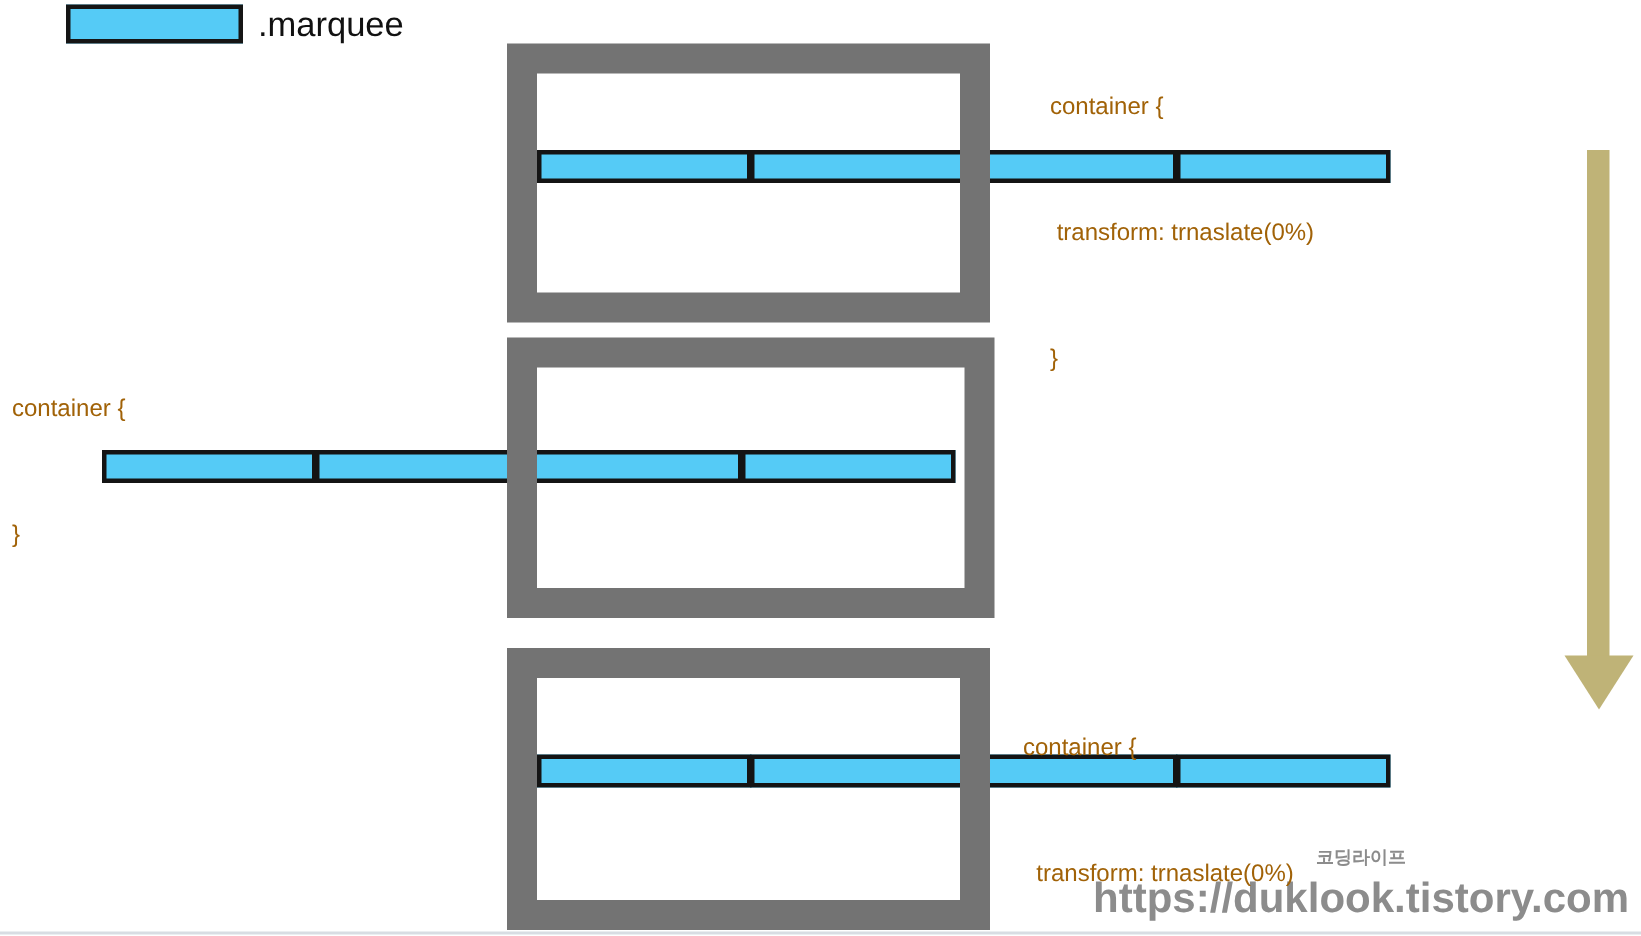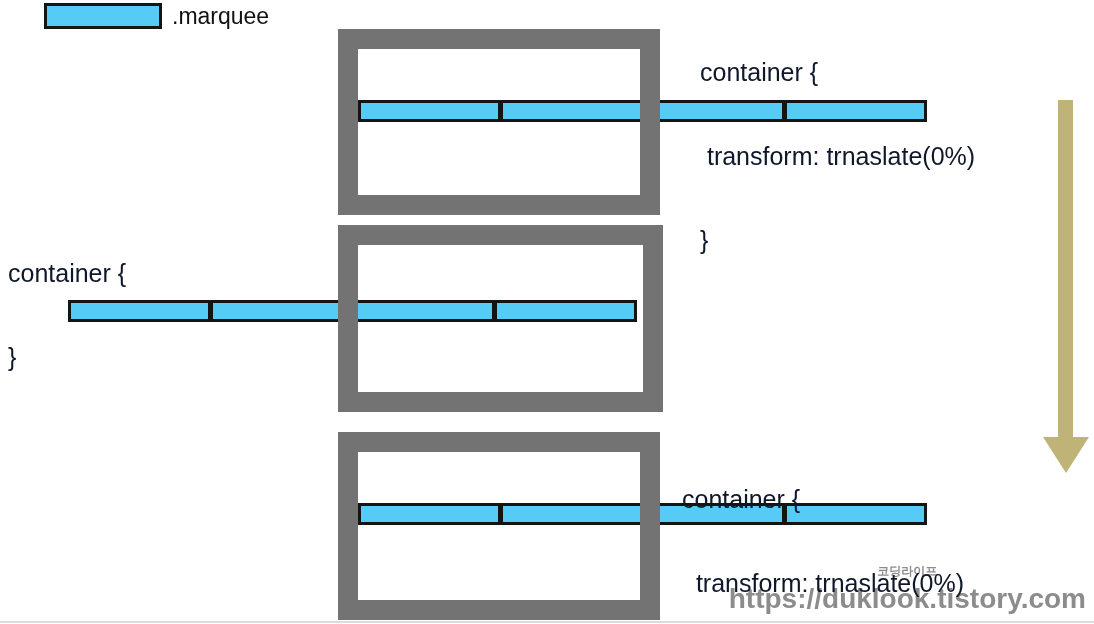--- a/index.html
+++ b/index.html
@@ -11,22 +11,22 @@
   }
   
   .legend{position:absolute;left:24px;top:3px;display:flex;align-items:center;z-index:3;padding-left:20px;}
   .legend-swatch{
     width:112px;height:20px;background:var(--marquee-fill);
     border:3px solid #151515;
   }
   .legend-label{margin-left:10px;font-size:23px;line-height:26px;color:#111;}
   
   .code{
-    position:absolute;z-index:4;font-size:25px;line-height:28px;
-    white-space:pre;color:#0f172a;
+    position:absolute;z-index:4;font-size:16px;line-height:28px;
+    white-space:pre;color:#a16207;
   }
   .code-t1{left:700px;top:2px;}
   .code-t2{left:8px;top:203px;}
   .code-t3{left:682px;top:429px;}
   
   .frame{
     position:absolute;z-index:2;box-sizing:border-box;
     border:20px solid var(--frame-gray);background:transparent;
   }
   .frame-1{left:338px;top:29px;width:322px;height:186px;}

